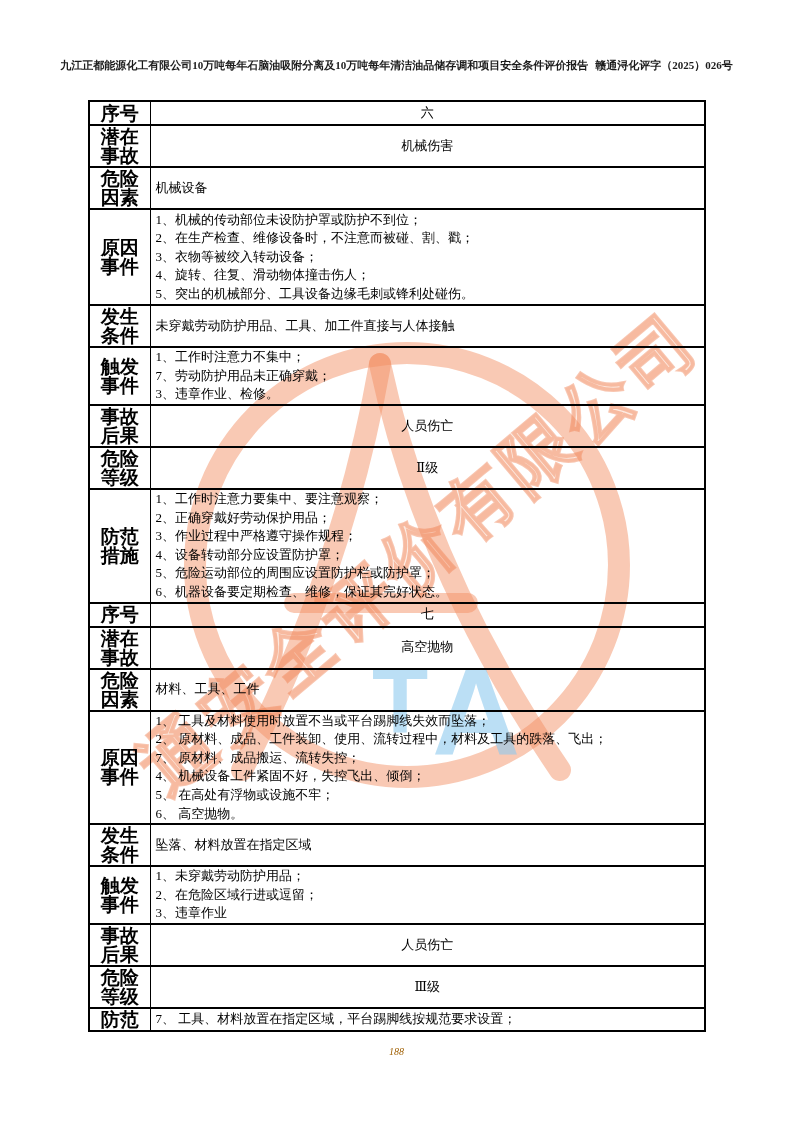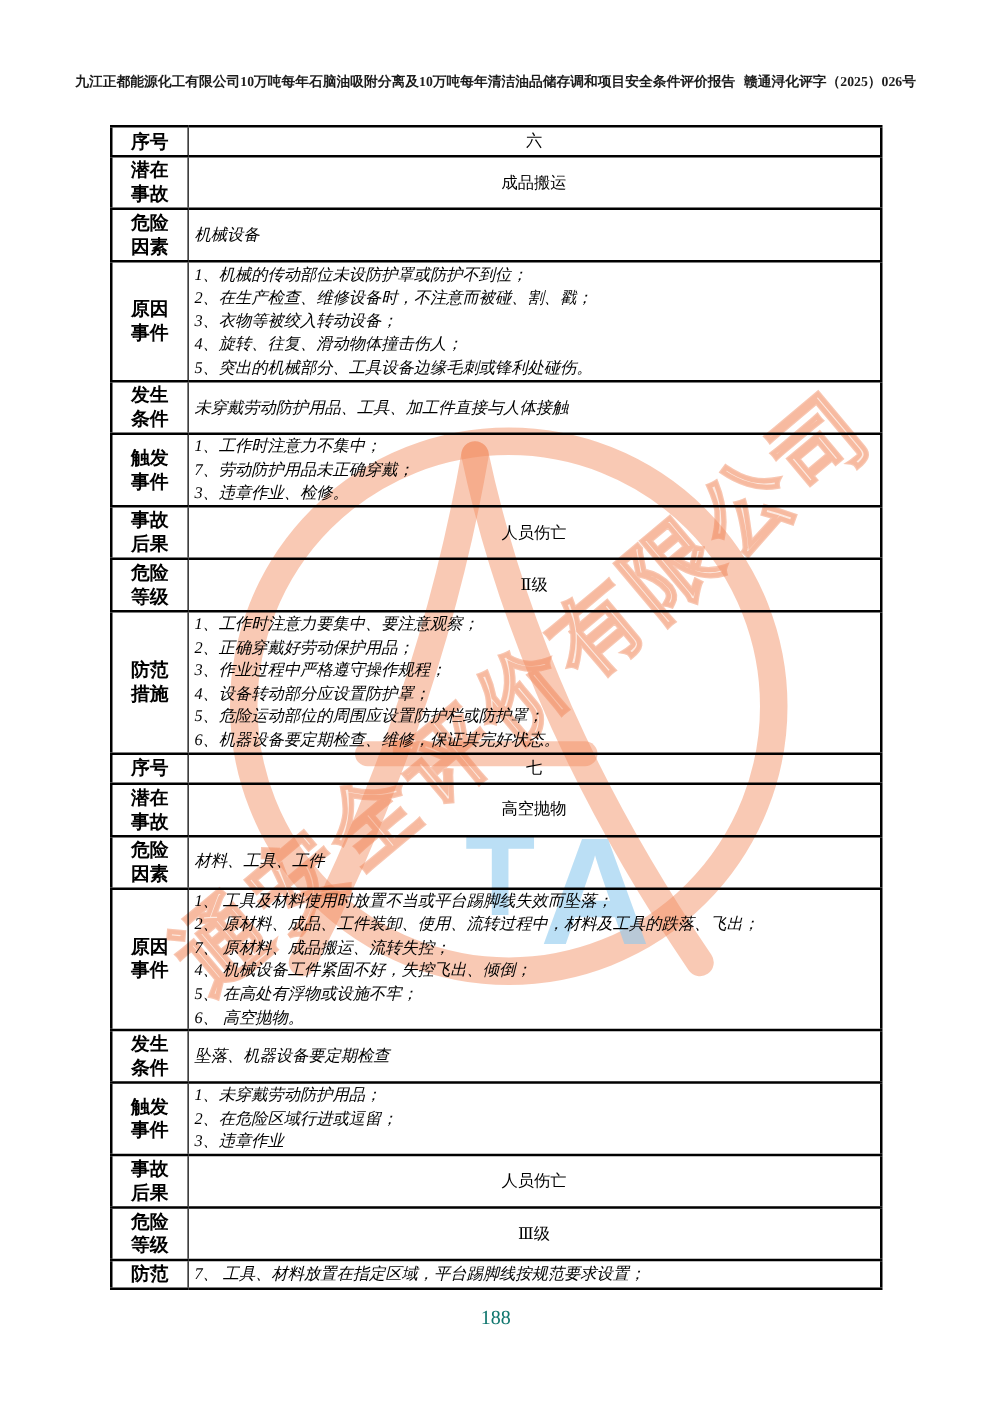--- a/index.html
+++ b/index.html
@@ -26,29 +26,29 @@
               font-size:11px;font-weight:bold;color:#1c1c1c;}
   .doc-header .doc-no{margin-left:7px;}
 
   
   .risk-table{position:absolute;left:88px;top:100px;z-index:1;
               width:618px;border-collapse:collapse;table-layout:fixed;
               background:transparent;border:2px solid #000;}
   .risk-table td{border:1px solid #000;border-top-width:2px;border-bottom-width:2px;
                  overflow:hidden;vertical-align:middle;}
   .lbl{font-family:"Liberation Sans","DejaVu Sans",sans-serif;
-       font-weight:bold;font-size:15px;line-height:19px;
+       font-weight:bold;font-size:19px;line-height:19px;
        text-align:center;white-space:pre-line;color:#000;}
   .val{font-size:13px;line-height:18.6px;white-space:pre-line;color:#000;}
-  .val.left{text-align:left;padding:0 4px 0 5px;font-style:italic;}
+  .val.left{text-align:left;padding:0 4px 0 5px;}
   .val.center{text-align:center;padding:0 2px;}
 
   
   .page-number{position:absolute;top:1046px;left:0;right:0;z-index:1;
-               text-align:center;font-size:16px;color:#0f766e;}
+               text-align:center;font-size:10px;color:#a16207;font-style:italic;}
 </style>
 </head>
 <body>
 
 <div class="page">
 
   <div class="wm">
     <svg class="wm-logo" width="470" height="470" viewBox="0 0 470 470">
       <circle cx="235" cy="235" r="212" fill="none" stroke="rgba(242,143,98,0.48)" stroke-width="22"></circle>
       <path d="M208,34 Q172,240 70,440" fill="none" stroke="rgba(242,143,98,0.48)" stroke-width="22" stroke-linecap="round"></path>
@@ -70,21 +70,21 @@
         <col>
       </colgroup>
     <tbody>
       <tr style="height:24px">
         <td class="lbl">序号</td>
         <td class="val center">六</td>
       </tr>
       <tr style="height:42px">
         <td class="lbl">潜在
 事故</td>
-        <td class="val center">成品搬运</td>
+        <td class="val center">机械伤害</td>
       </tr>
       <tr style="height:40px">
         <td class="lbl">危险
 因素</td>
         <td class="val left">机械设备</td>
       </tr>
       <tr style="height:96px">
         <td class="lbl">原因
 事件</td>
         <td class="val left">1、机械的传动部位未设防护罩或防护不到位；
@@ -145,21 +145,21 @@
         <td class="val left">1、 工具及材料使用时放置不当或平台踢脚线失效而坠落；
 2、 原材料、成品、工件装卸、使用、流转过程中，材料及工具的跌落、飞出；
 7、 原材料、成品搬运、流转失控；
 4、 机械设备工件紧固不好，失控飞出、倾倒；
 5、 在高处有浮物或设施不牢；
 6、 高空抛物。</td>
       </tr>
       <tr style="height:38px">
         <td class="lbl">发生
 条件</td>
-        <td class="val left">坠落、机器设备要定期检查</td>
+        <td class="val left">坠落、材料放置在指定区域</td>
       </tr>
       <tr style="height:58px">
         <td class="lbl">触发
 事件</td>
         <td class="val left">1、未穿戴劳动防护用品；
 2、在危险区域行进或逗留；
 3、违章作业</td>
       </tr>
       <tr style="height:42px">
         <td class="lbl">事故

